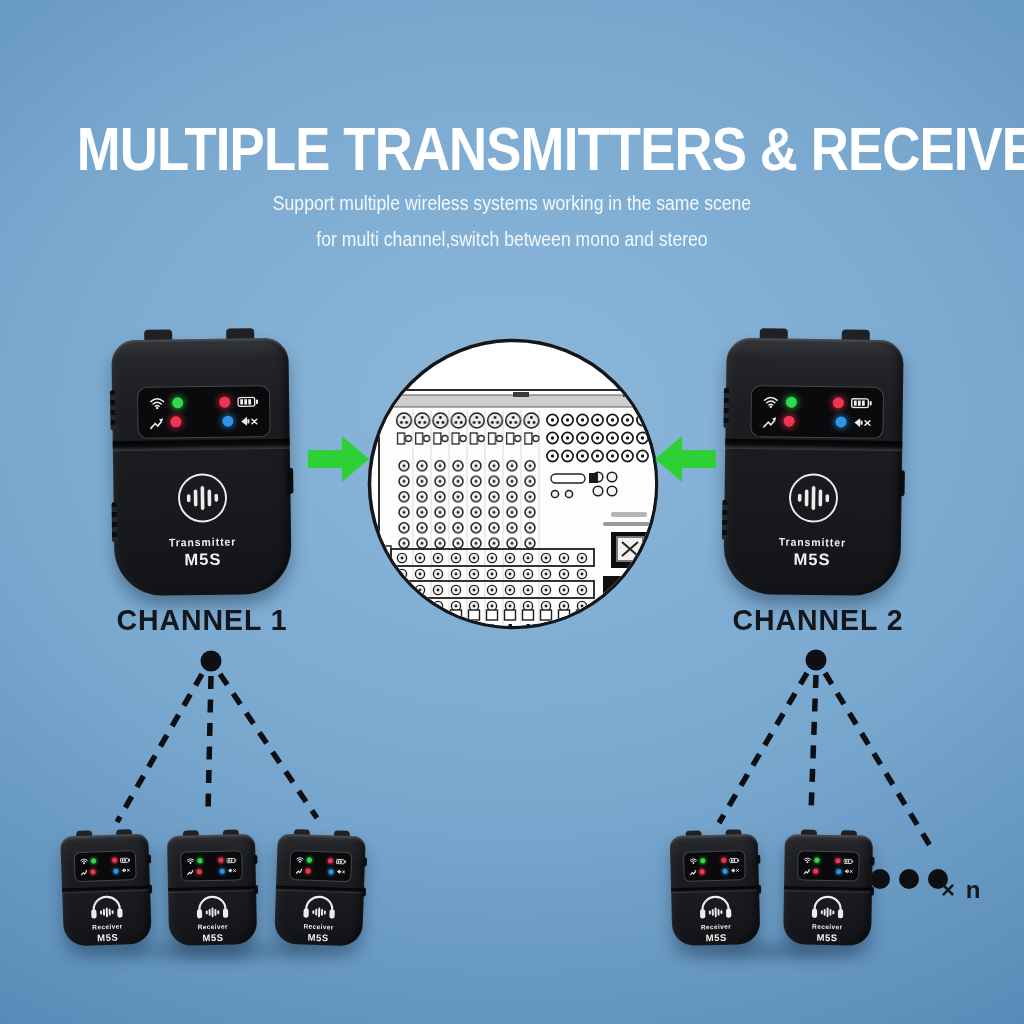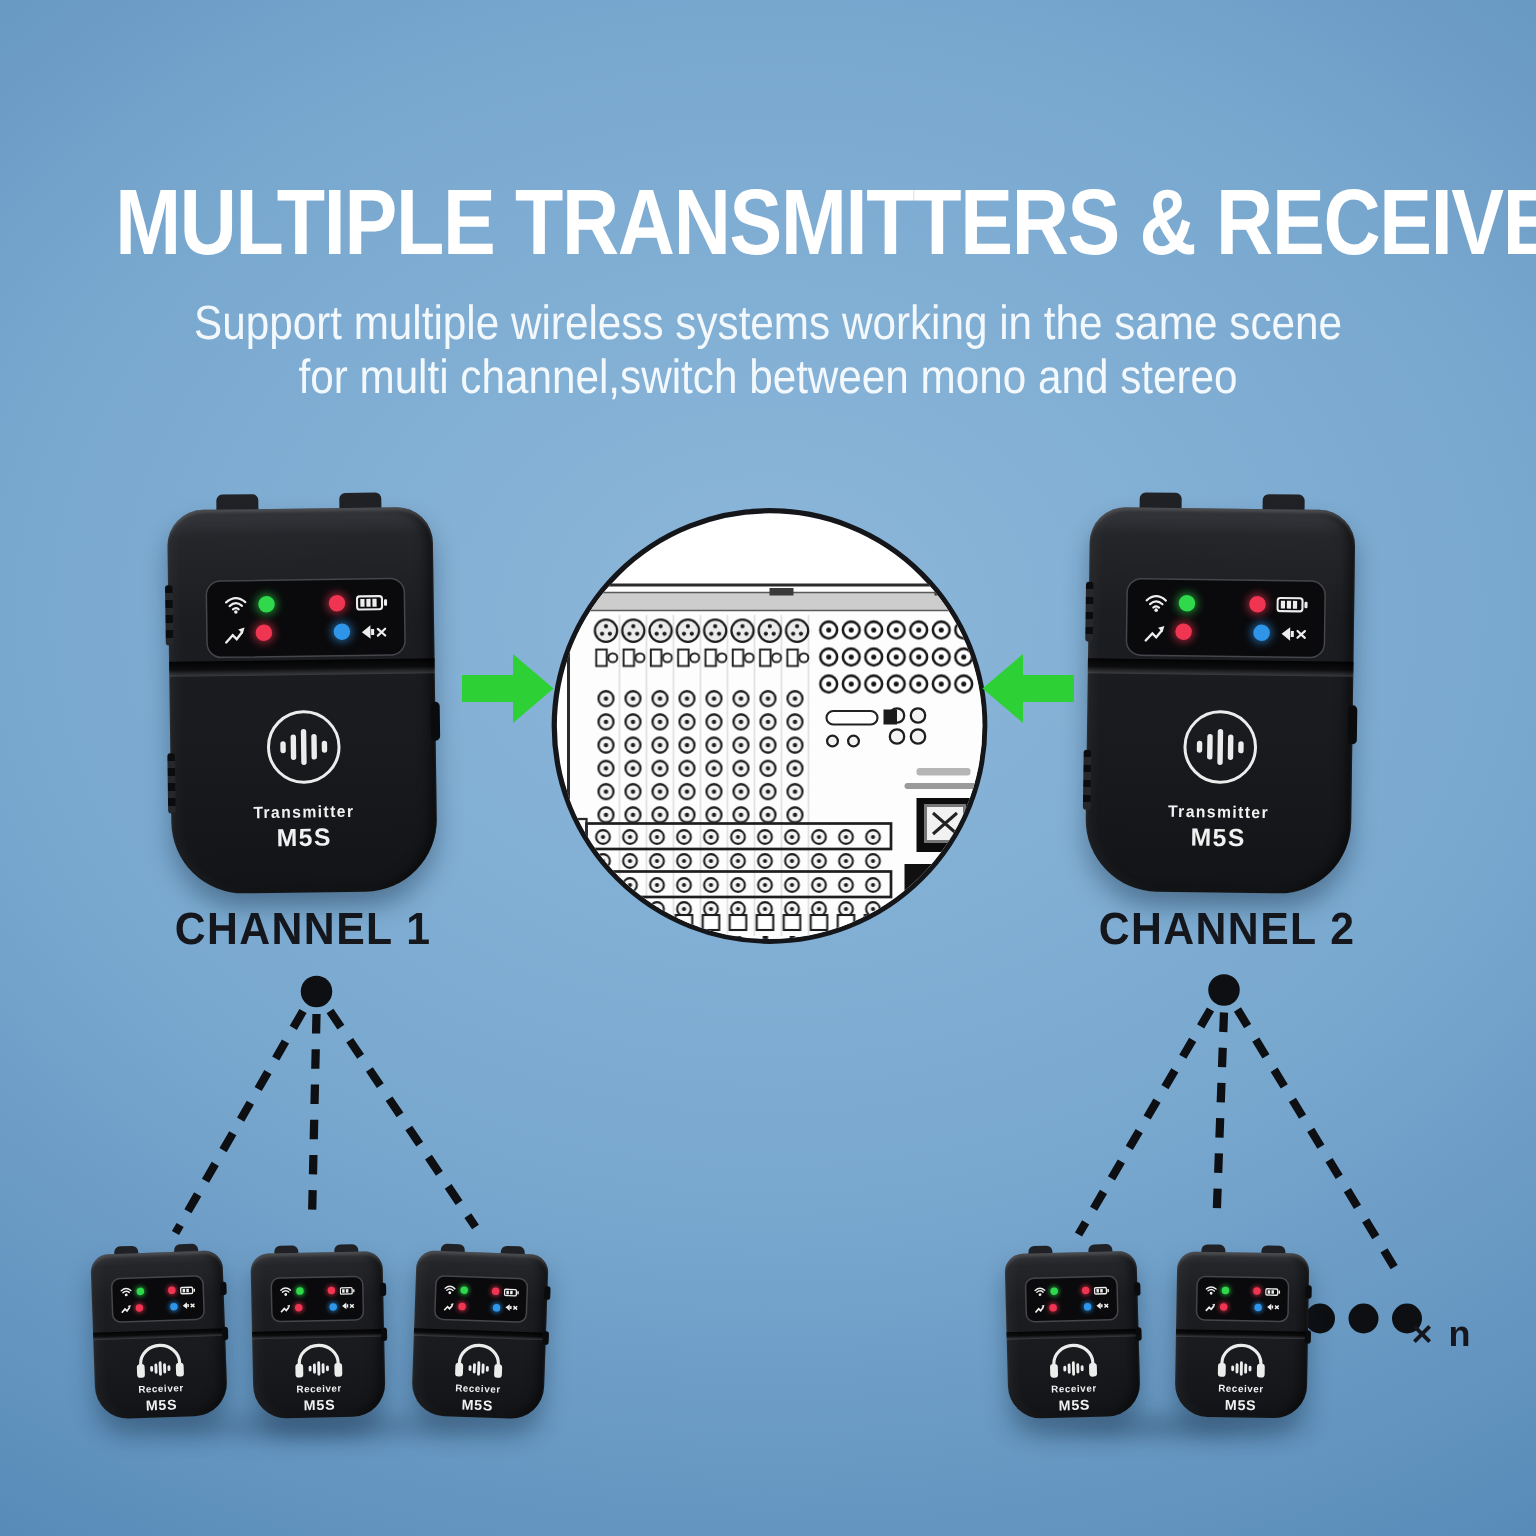--- a/index.html
+++ b/index.html
@@ -8,21 +8,21 @@
     background:
       radial-gradient(130% 100% at 50% 40%,
         var(--background-center,#8cb7da) 0%,
         #79a8cf 38%, #5e90bc 66%,
         var(--background-edge,#3a6c9e) 100%);}
   
   .title{position:absolute;top:76px;left:0;width:100%;text-align:center;
     font-size:62px;font-weight:bold;color:var(--title-text,#fff);
     letter-spacing:-1px;white-space:nowrap;transform:scaleX(.85);line-height:1;}
   .subtitle{position:absolute;top:165px;left:0;width:100%;text-align:center;
-    color:#f2f8fc;font-size:32px;line-height:36px;font-weight:400;}
+    color:#f2f8fc;font-size:20px;line-height:36px;font-weight:400;}
   .subtitle .ln{display:block;transform:scaleX(.88);white-space:nowrap;}
   
   .overlay{position:absolute;left:0;top:0;z-index:1;pointer-events:none;}
   
   .chan{position:absolute;width:320px;text-align:center;top:603px;z-index:2;
     font-size:30px;font-weight:bold;color:var(--channel-text,#15171c);
     letter-spacing:1px;transform:scaleX(.95);}
   .chan1{left:42px;} .chan2{left:658px;}
   .moreLbl{position:absolute;left:941px;top:876px;z-index:2;font-size:24px;
     font-weight:bold;color:var(--channel-text,#15171c);letter-spacing:2px;}

